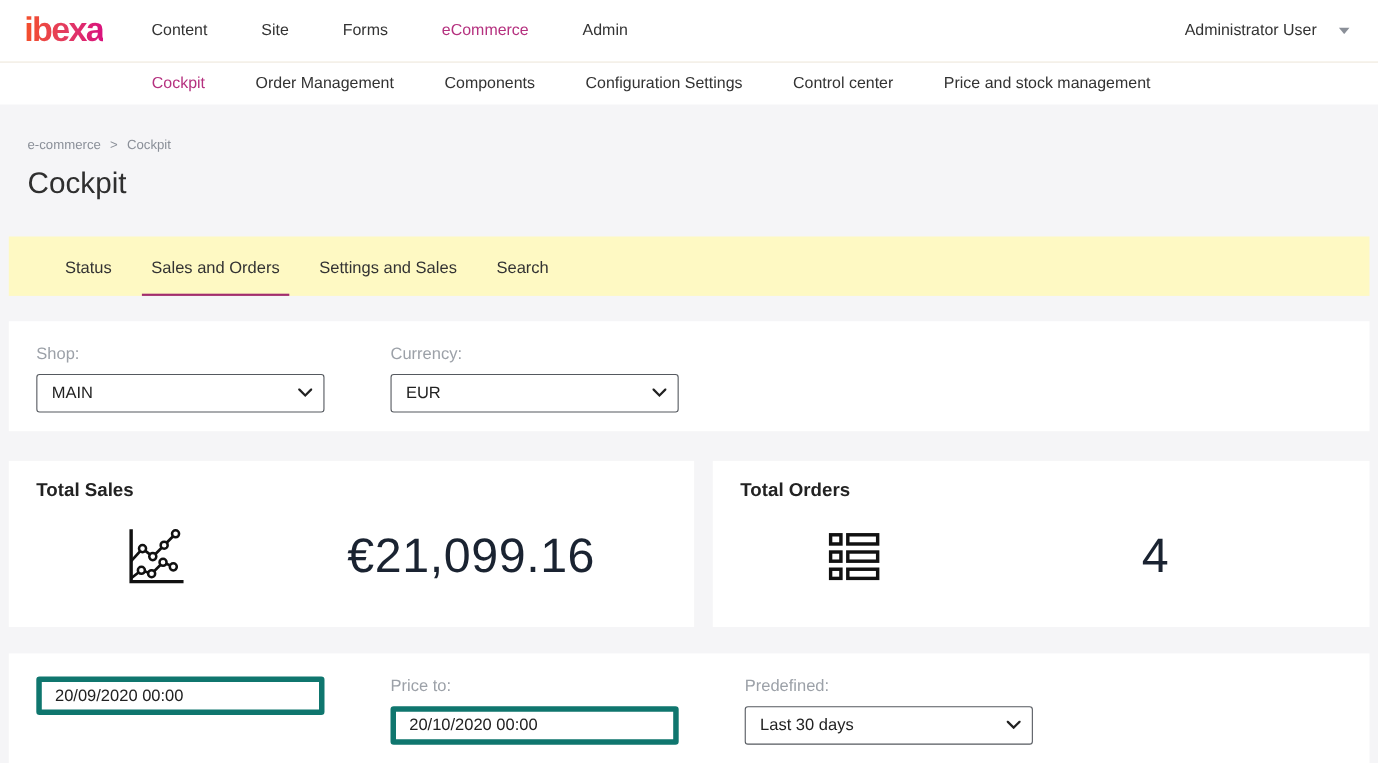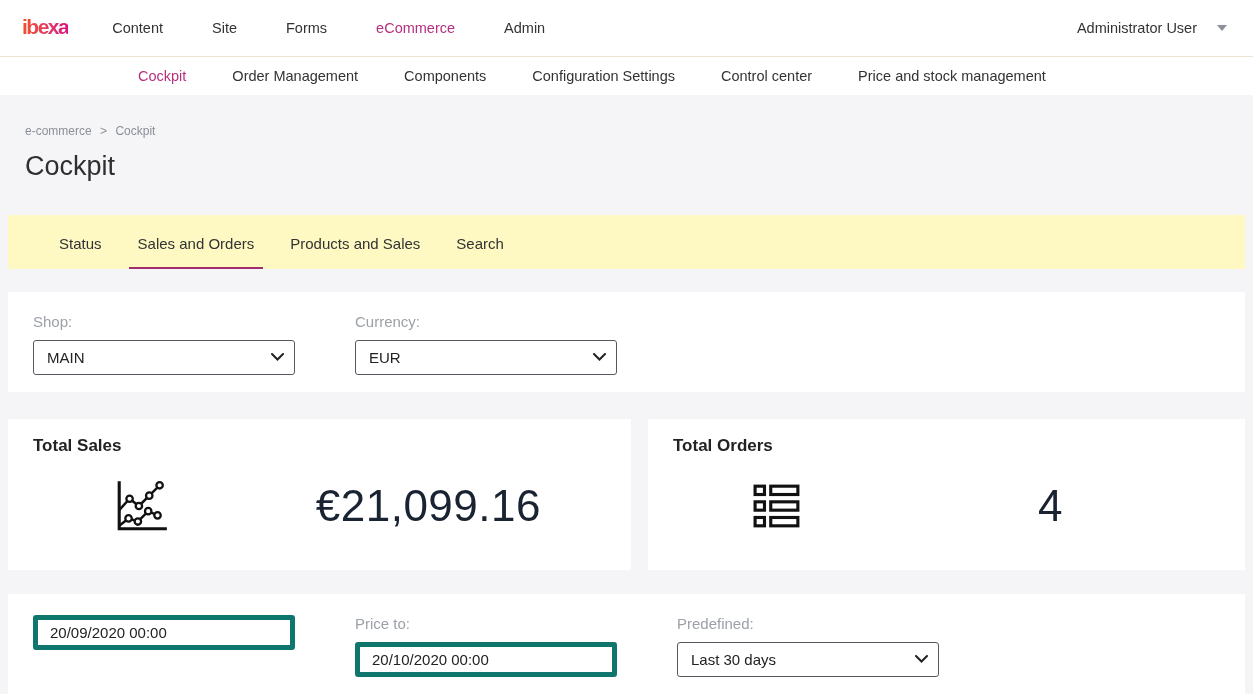--- a/index.html
+++ b/index.html
@@ -18,21 +18,21 @@
     background:var(--page_bg);
     font-family:"Liberation Sans",sans-serif;
     color:var(--text_dark);
   }
   
   .top-nav{
     height:57px;background:#fff;border-bottom:1px solid var(--separator);
     display:flex;align-items:center;padding:0 26px 0 22px;
   }
   .logo{
-    font-size:21px;font-weight:700;letter-spacing:-1.5px;line-height:1;
+    font-size:31px;font-weight:700;letter-spacing:-1.5px;line-height:1;
     background:linear-gradient(90deg,#f4502a 0%,#e23a63 55%,#d9127e 100%);
     -webkit-background-clip:text;background-clip:text;
     -webkit-text-fill-color:transparent;color:#d9127e;
     padding-bottom:4px;cursor:pointer;
   }
   .top-menu{display:flex;gap:49px;margin-left:44px;font-size:14.5px;}
   .top-menu a{color:var(--text_dark);text-decoration:none;cursor:pointer;text-align:right;}
   .top-menu a.active{color:var(--nav_active);}
   .user-menu{margin-left:auto;display:flex;align-items:center;gap:20px;font-size:14.5px;cursor:pointer;}
   
@@ -133,21 +133,21 @@
     <span>e-commerce</span>
     <span>&gt;</span>
     <span>Cockpit</span>
   </div>
 
   <h1 class="page-title">Cockpit</h1>
 
   <div class="tab-bar">
     <div class="tab">Status</div>
     <div class="tab active">Sales and Orders</div>
-    <div class="tab">Products and Sales</div>
+    <div class="tab">Settings and Sales</div>
     <div class="tab">Search</div>
   </div>
 
   <div class="gap23"></div>
 
   <section class="panel filter-panel">
     <div class="field">
       <div class="field-label">Shop:</div>
       <div class="select-wrap">
         <select>

